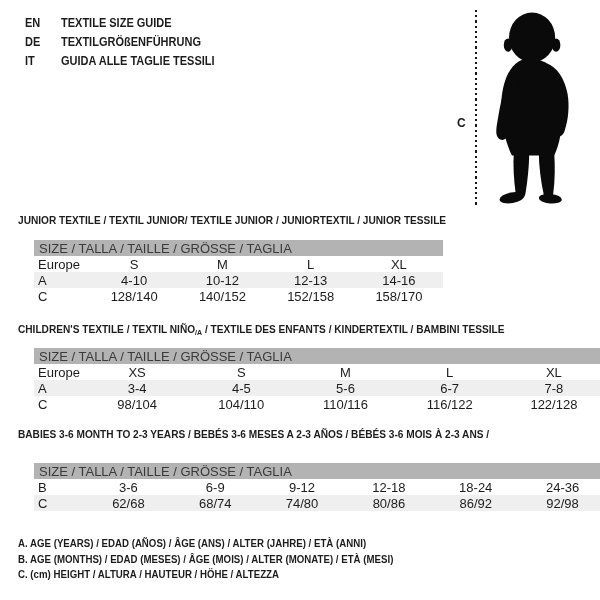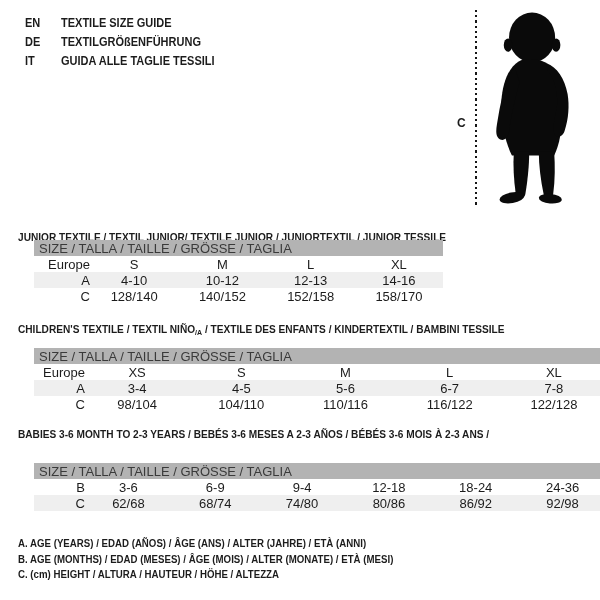--- a/index.html
+++ b/index.html
@@ -25,21 +25,21 @@
   
   .sec-title{position:absolute;left:18px;font-weight:bold;font-size:11.5px;white-space:nowrap;line-height:16px;}
   .t-sub{font-size:8px;vertical-align:-2px;font-weight:bold;}
 
   
   .size-table{position:absolute;left:34px;font-size:13px;}
   .hdr-bar{height:16px;background:#b3b3b3;display:flex;align-items:center;color:#3a3a3a;}
   .hdr-bar .pad{padding-left:5px;}
   .t-row{display:flex;height:16px;align-items:center;}
   .t-row.shade{background:#efefef;}
-  .row-label{padding-left:4px;text-align:right;}
+  .row-label{padding-left:4px;}
   .w1 .row-label{width:52px;}
   .w2 .row-label{width:47px;}
   .cell{flex:1;text-align:center;}
 
   
   .footnotes{position:absolute;left:18px;top:536px;font-weight:bold;font-size:11px;line-height:15.5px;}
 </style>
 </head>
 <body>
 
@@ -70,21 +70,21 @@
       <path d="M30,60 C22,68 17,88 13,110 C11,122 9,130 13,134 C17,138 23,135 24,127 C26,111 31,90 35,76 Z"></path>
       <path d="M63,56 C74,60 82,72 85,88 C87,100 86,114 82,126 C80,133 73,135 71,129 C69,123 72,112 74,100 C75,88 72,72 64,64 Z"></path>
       <path d="M29,148 L45,148 C45,164 43,180 41,192 C40,198 32,198 31,192 C29,178 28,162 29,148 Z"></path>
       <path d="M55,148 L71,148 C72,162 72,178 70,192 C69,198 61,198 60,192 C57,178 55,162 55,148 Z"></path>
       <ellipse cx="27" cy="196" rx="13" ry="5.5" transform="rotate(-10 27 196)"></ellipse>
       <ellipse cx="67" cy="197" rx="12" ry="5" transform="rotate(5 67 197)"></ellipse>
     </g>
   </svg>
 </div>
 
-<div class="sec-title" style="top:229px;">
+<div class="sec-title" style="top:212px;">
   <span class="cond">JUNIOR TEXTILE / TEXTIL JUNIOR/ TEXTILE JUNIOR / JUNIORTEXTIL / JUNIOR TESSILE</span>
 </div>
 <div class="size-table w1" style="top:240px;width:409px;">
   <div class="hdr-bar">
     <span class="pad">SIZE / TALLA / TAILLE / GRÖSSE / TAGLIA</span>
   </div>
   <div class="t-row">
     <span class="row-label">Europe</span>
     <span class="cell">S</span>
     <span class="cell">M</span>
@@ -144,21 +144,21 @@
   <div><span class="cond">BABIES 3-6 MONTH TO 2-3 YEARS / BEBÉS 3-6 MESES A 2-3 AÑOS / BÉBÉS 3-6 MOIS À 2-3 ANS /</span></div>
 </div>
 <div class="size-table w2" style="top:463px;width:572px;">
   <div class="hdr-bar">
     <span class="pad">SIZE / TALLA / TAILLE / GRÖSSE / TAGLIA</span>
   </div>
   <div class="t-row">
     <span class="row-label">B</span>
     <span class="cell">3-6</span>
     <span class="cell">6-9</span>
-    <span class="cell">9-4</span>
+    <span class="cell">9-12</span>
     <span class="cell">12-18</span>
     <span class="cell">18-24</span>
     <span class="cell">24-36</span>
   </div>
   <div class="t-row shade">
     <span class="row-label">C</span>
     <span class="cell">62/68</span>
     <span class="cell">68/74</span>
     <span class="cell">74/80</span>
     <span class="cell">80/86</span>

